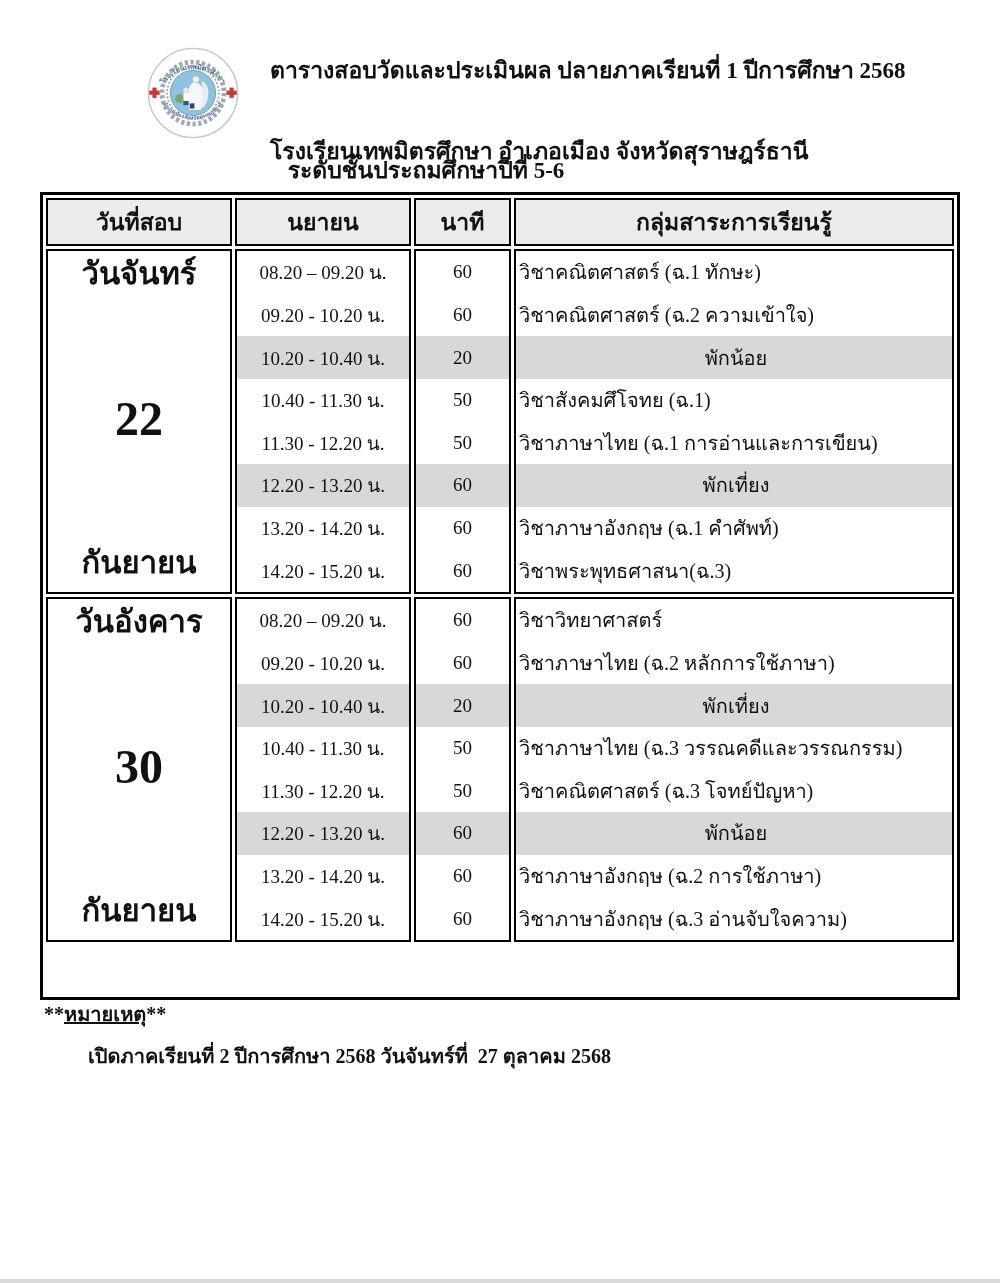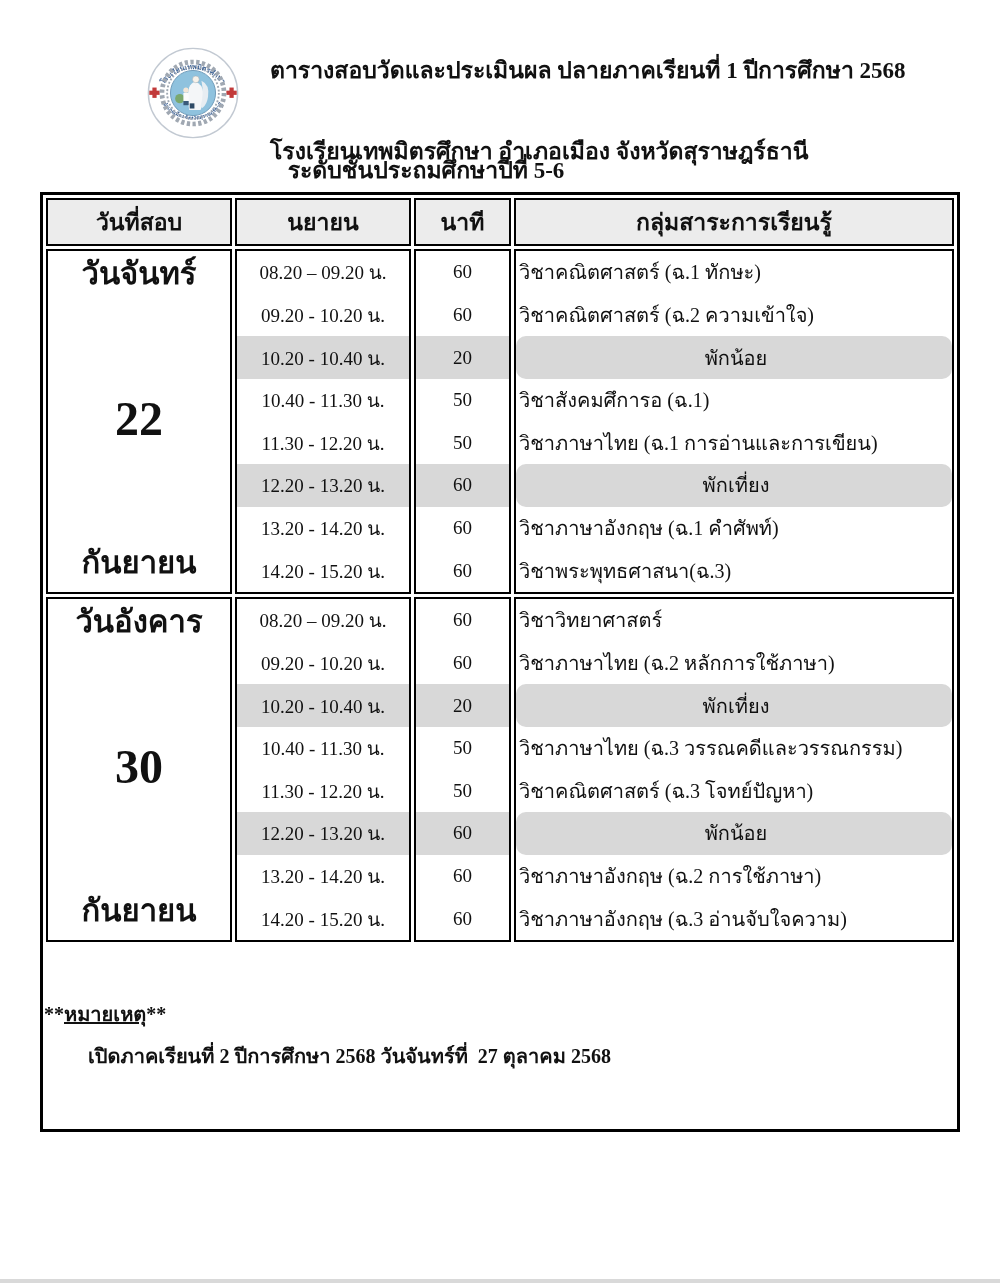--- a/index.html
+++ b/index.html
@@ -29,21 +29,21 @@
     position: absolute; left: 270px; top: 102px; width: 700px;
     font-size: 23px; font-weight: bold; white-space: nowrap; margin-top: 31px;
   }
   .title-line3 {
     position: absolute; left: 0; top: 152px; width: 852px;
     text-align: center; font-size: 23px; font-weight: bold;
   }
 
   
   .exam-table {
-    position: absolute; left: 40px; top: 192px; width: 920px; height: 940px;
+    position: absolute; left: 40px; top: 192px; width: 920px; height: 808px;
     border: 3px solid #000; padding: 3px;
     display: grid;
     grid-template-columns: 186px 176px 97px 1fr;
     grid-template-rows: 48px 345px 345px;
     gap: 3px;
     background: #ffffff;
   }
   .hbox {
     border: 2px solid #000; background: #ececec;
     display: flex; align-items: center; justify-content: center;
@@ -63,21 +63,21 @@
   .colbox {
     border: 2px solid #000; background: #ffffff;
     display: grid; grid-template-rows: repeat(8, 1fr);
   }
   .cell {
     display: flex; align-items: center; justify-content: center;
     font-size: 19px; white-space: nowrap; overflow: hidden;
   }
   .cell.subject { justify-content: flex-start; padding-left: 3px; font-size: 20px; }
   .cell.brk { background: #d8d8d8; }
-  .cell.subject.brk { justify-content: center; padding-left: 4px; border-radius: 10px; }
+  .cell.subject.brk { justify-content: center; padding-left: 4px; }
 
   
   .note-heading {
     position: absolute; left: 44px; top: 998px;
     font-size: 20px; font-weight: bold;
   }
   .note-heading .u { text-decoration: underline; margin-top: 24px; }
   .note-detail {
     position: absolute; left: 88px; top: 1040px;
     font-size: 20px; font-weight: bold; white-space: pre;
@@ -156,21 +156,21 @@
       <div class="cell">50</div>
       <div class="cell">50</div>
       <div class="cell brk">60</div>
       <div class="cell">60</div>
       <div class="cell">60</div>
     </div>
     <div class="colbox">
       <div class="cell subject">วิชาคณิตศาสตร์ (ฉ.1 ทักษะ)</div>
       <div class="cell subject">วิชาคณิตศาสตร์  (ฉ.2 ความเข้าใจ)</div>
       <div class="cell subject brk">พักน้อย</div>
-      <div class="cell subject">วิชาสังคมศึการอ (ฉ.1)</div>
+      <div class="cell subject">วิชาสังคมศึโจทย (ฉ.1)</div>
       <div class="cell subject">วิชาภาษาไทย (ฉ.1 การอ่านและการเขียน)</div>
       <div class="cell subject brk">พักเที่ยง</div>
       <div class="cell subject">วิชาภาษาอังกฤษ (ฉ.1 คำศัพท์)</div>
       <div class="cell subject">วิชาพระพุทธศาสนา(ฉ.3)</div>
     </div>
 
     <div class="datebox">
       <div class="day">วันอังคาร</div>
       <div class="num">30</div>
       <div class="month">กันยายน</div>

